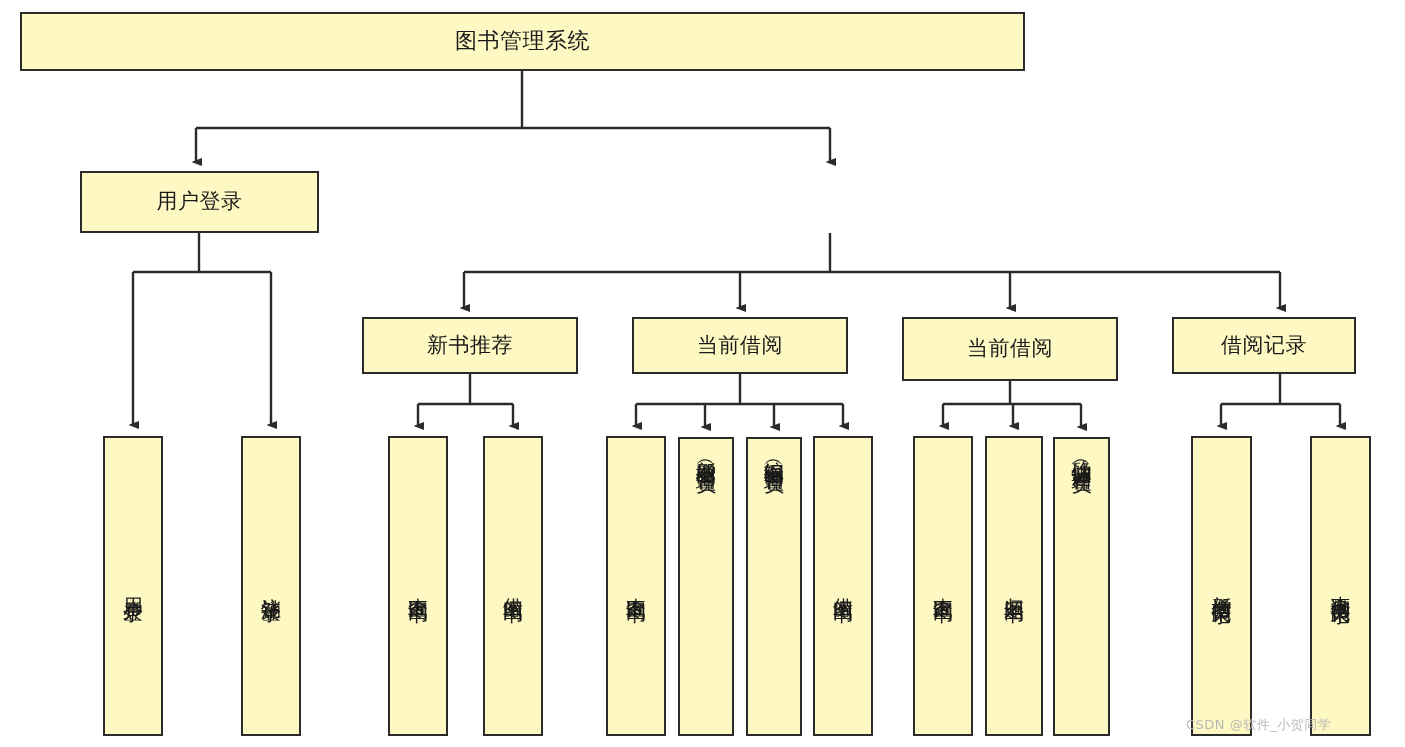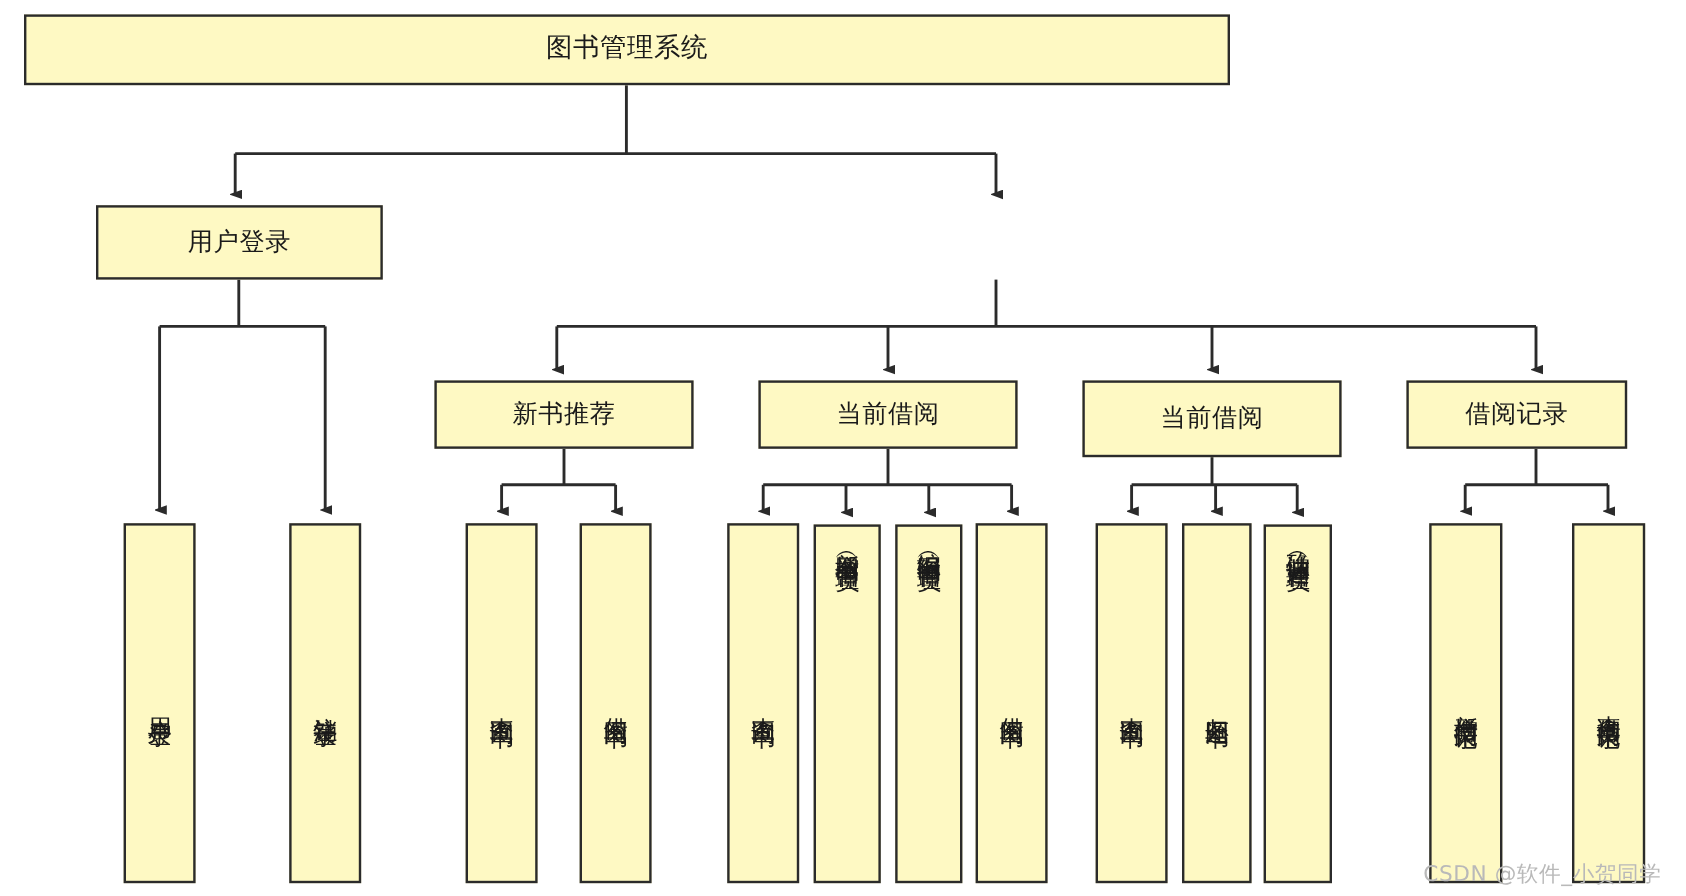--- a/index.html
+++ b/index.html
@@ -64,21 +64,21 @@
     white-space: nowrap;
   }
   .node.vert.centered {
     align-items: center;
     padding-top: 0;
   }
   .watermark {
     position: absolute;
     left: 1186px;
     top: 716px;
-    font-size: 18px;
+    font-size: 13px;
     color: #b9b9b9;
     white-space: nowrap;
     font-family: "DejaVu Sans", "Liberation Sans", sans-serif;
     letter-spacing: 0.5px;
   }
 </style>
 </head>
 <body>
 
 <div id="diagram-root">

